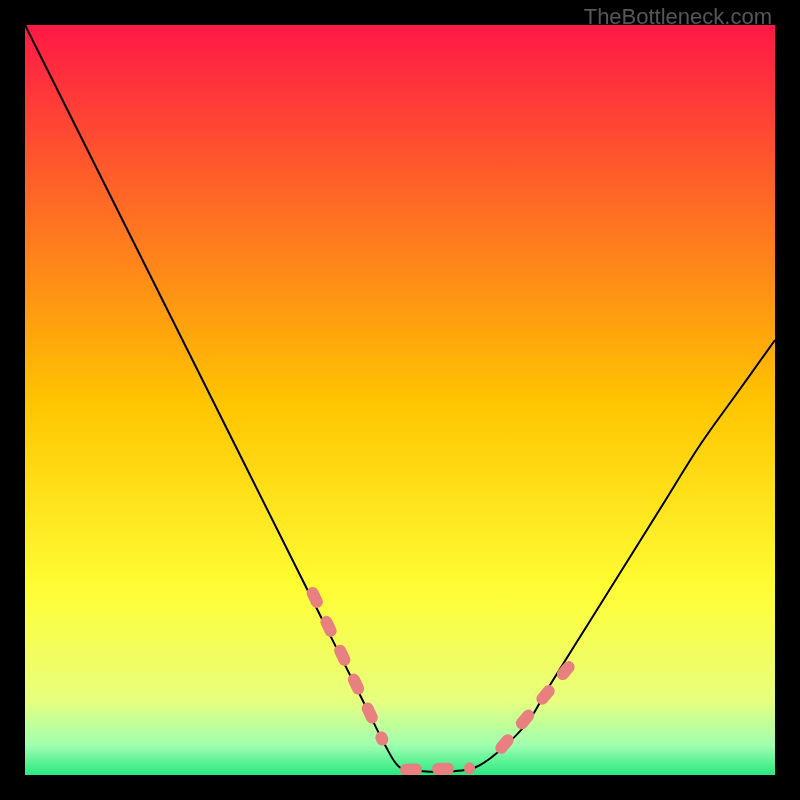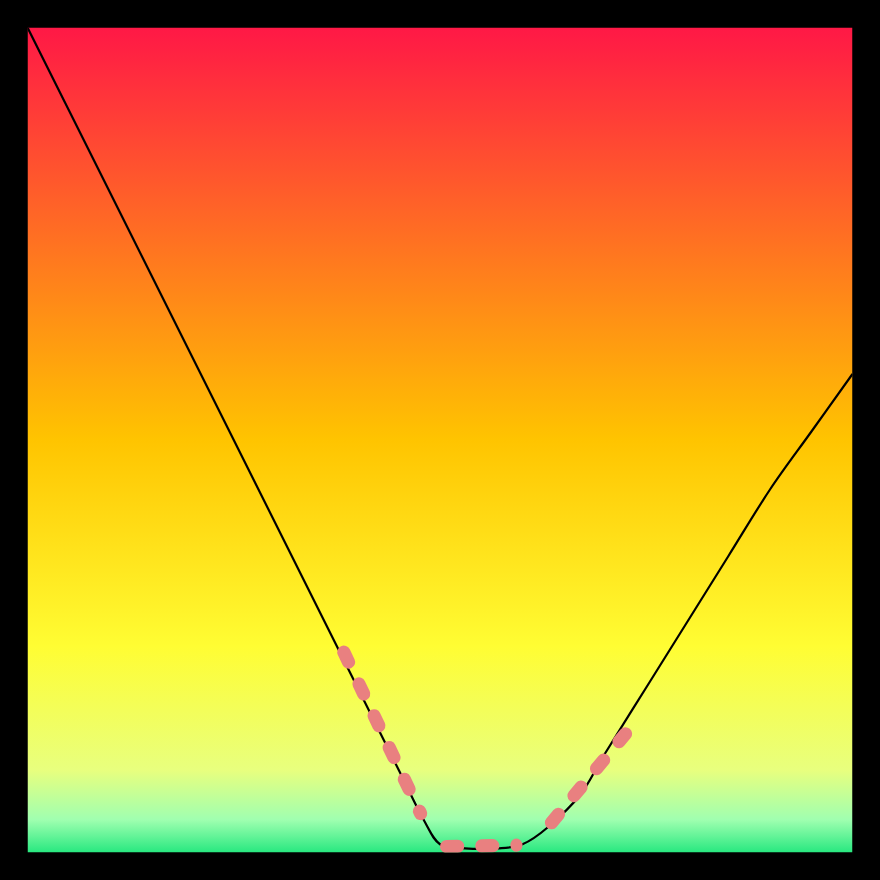--- a/index.html
+++ b/index.html
@@ -25,20 +25,21 @@
     font-size: 22px;
     font-weight: 500;
     color: #565656;
     letter-spacing: 0px;
   }
 </style>
 </head>
 <body>
 
 <div class="chart-container">
+  <div class="watermark">TheBottleneck.com</div>
   <svg class="plot-area" viewBox="0 0 750 750" preserveAspectRatio="none">
     <defs>
       <linearGradient id="bg-grad" x1="0" y1="0" x2="0" y2="1">
       <stop offset="0%" stop-color="#ff1846"></stop>
           <stop offset="50%" stop-color="#ffc400"></stop>
           <stop offset="75%" stop-color="#fffd33"></stop>
           <stop offset="90%" stop-color="#e8ff7e"></stop>
           <stop offset="96%" stop-color="#a0ffb0"></stop>
           <stop offset="100%" stop-color="#28e880"></stop>
         </linearGradient>

